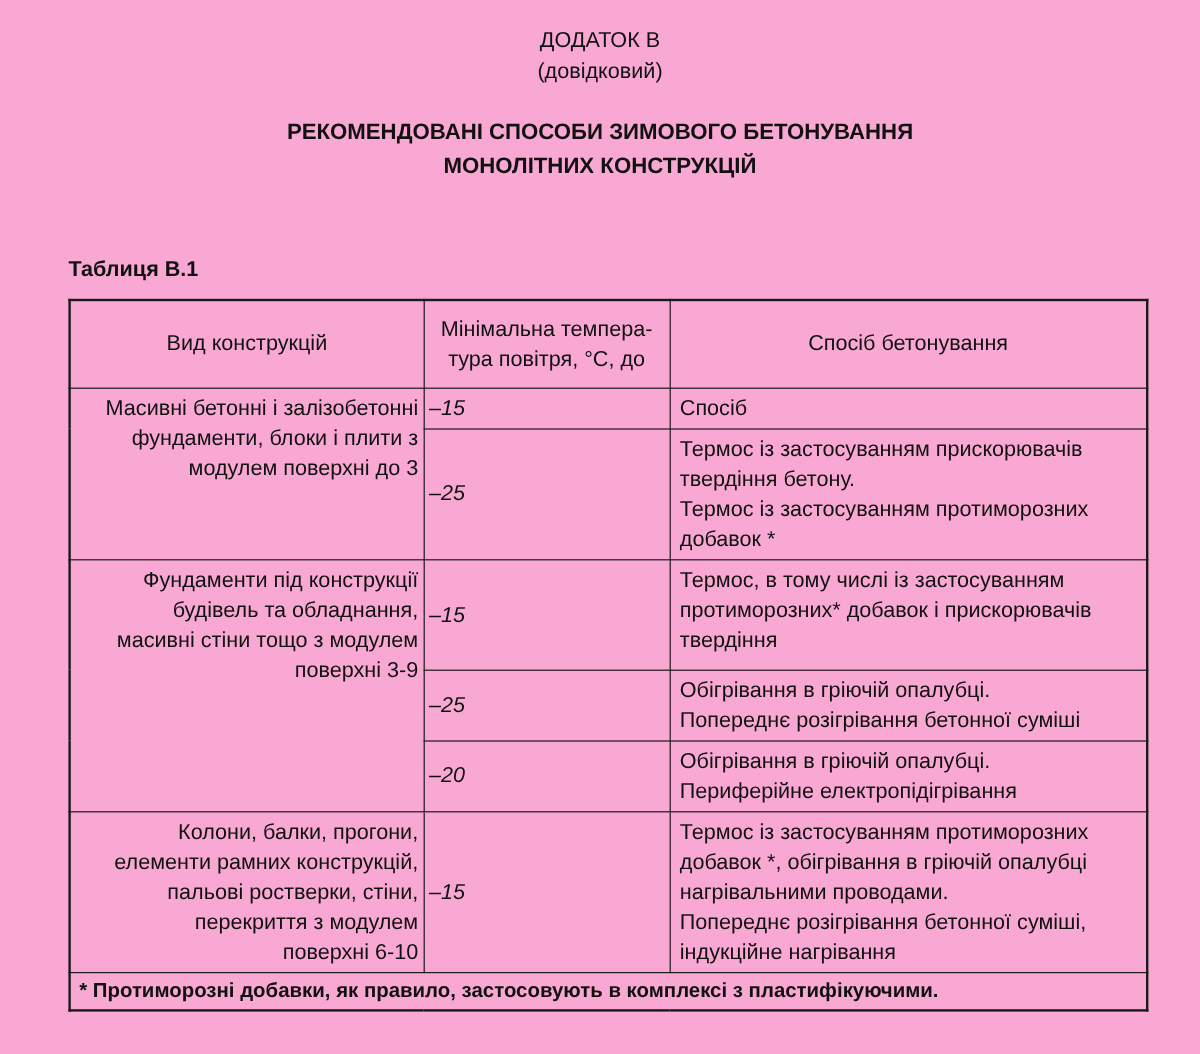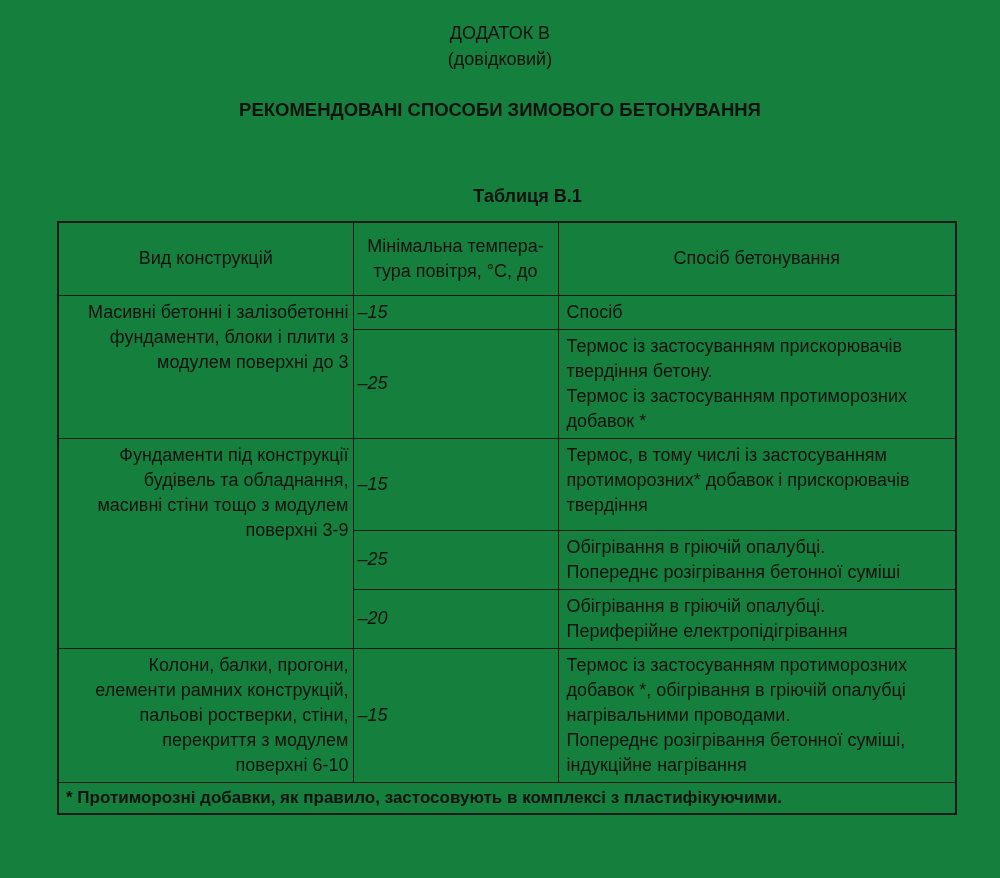--- a/index.html
+++ b/index.html
@@ -7,40 +7,39 @@
     width: 1000px;
     background: #ffffff;
     font-family: "Liberation Sans", "DejaVu Sans", sans-serif;
     color: #111111;
   }
   body { height: 878px; overflow: hidden; }
   .page {
     width: 1000px;
     height: 878px;
     padding-top: 20px;
-    background: #15803d;
+    background: #f9a8d4;
   }
   .appendix-title,
   .appendix-sub {
     text-align: center;
     font-size: 18px;
     line-height: 26px;
   }
   .doc-heading {
     margin-top: 24px;
     text-align: center;
     font-size: 18.5px;
     font-weight: bold;
     line-height: 28px;
   }
   .table-caption {
     margin: 62px 2px 0 57px;
     font-size: 18px;
     font-weight: bold;
-    text-align: center;
   }
   table.main {
     margin: 14px 16px 0 57px;
     width: 898px;
     border-collapse: collapse;
     table-layout: fixed;
     border: 2px solid #1a1a1a;
     font-size: 18px;
     line-height: 25px;
   }
@@ -93,20 +92,21 @@
 </head>
 <body>
 
 <div class="page">
 
   <div class="appendix-title">ДОДАТОК В</div>
   <div class="appendix-sub">(довідковий)</div>
 
   <div class="doc-heading">
     <span>РЕКОМЕНДОВАНІ СПОСОБИ ЗИМОВОГО БЕТОНУВАННЯ</span><br>
+    <span>МОНОЛІТНИХ КОНСТРУКЦІЙ</span>
   </div>
 
   <div class="table-caption">Таблиця В.1</div>
 
   <table class="main">
     <colgroup>
       <col class="c1">
         <col class="c2">
         <col class="c3">
     </colgroup>

